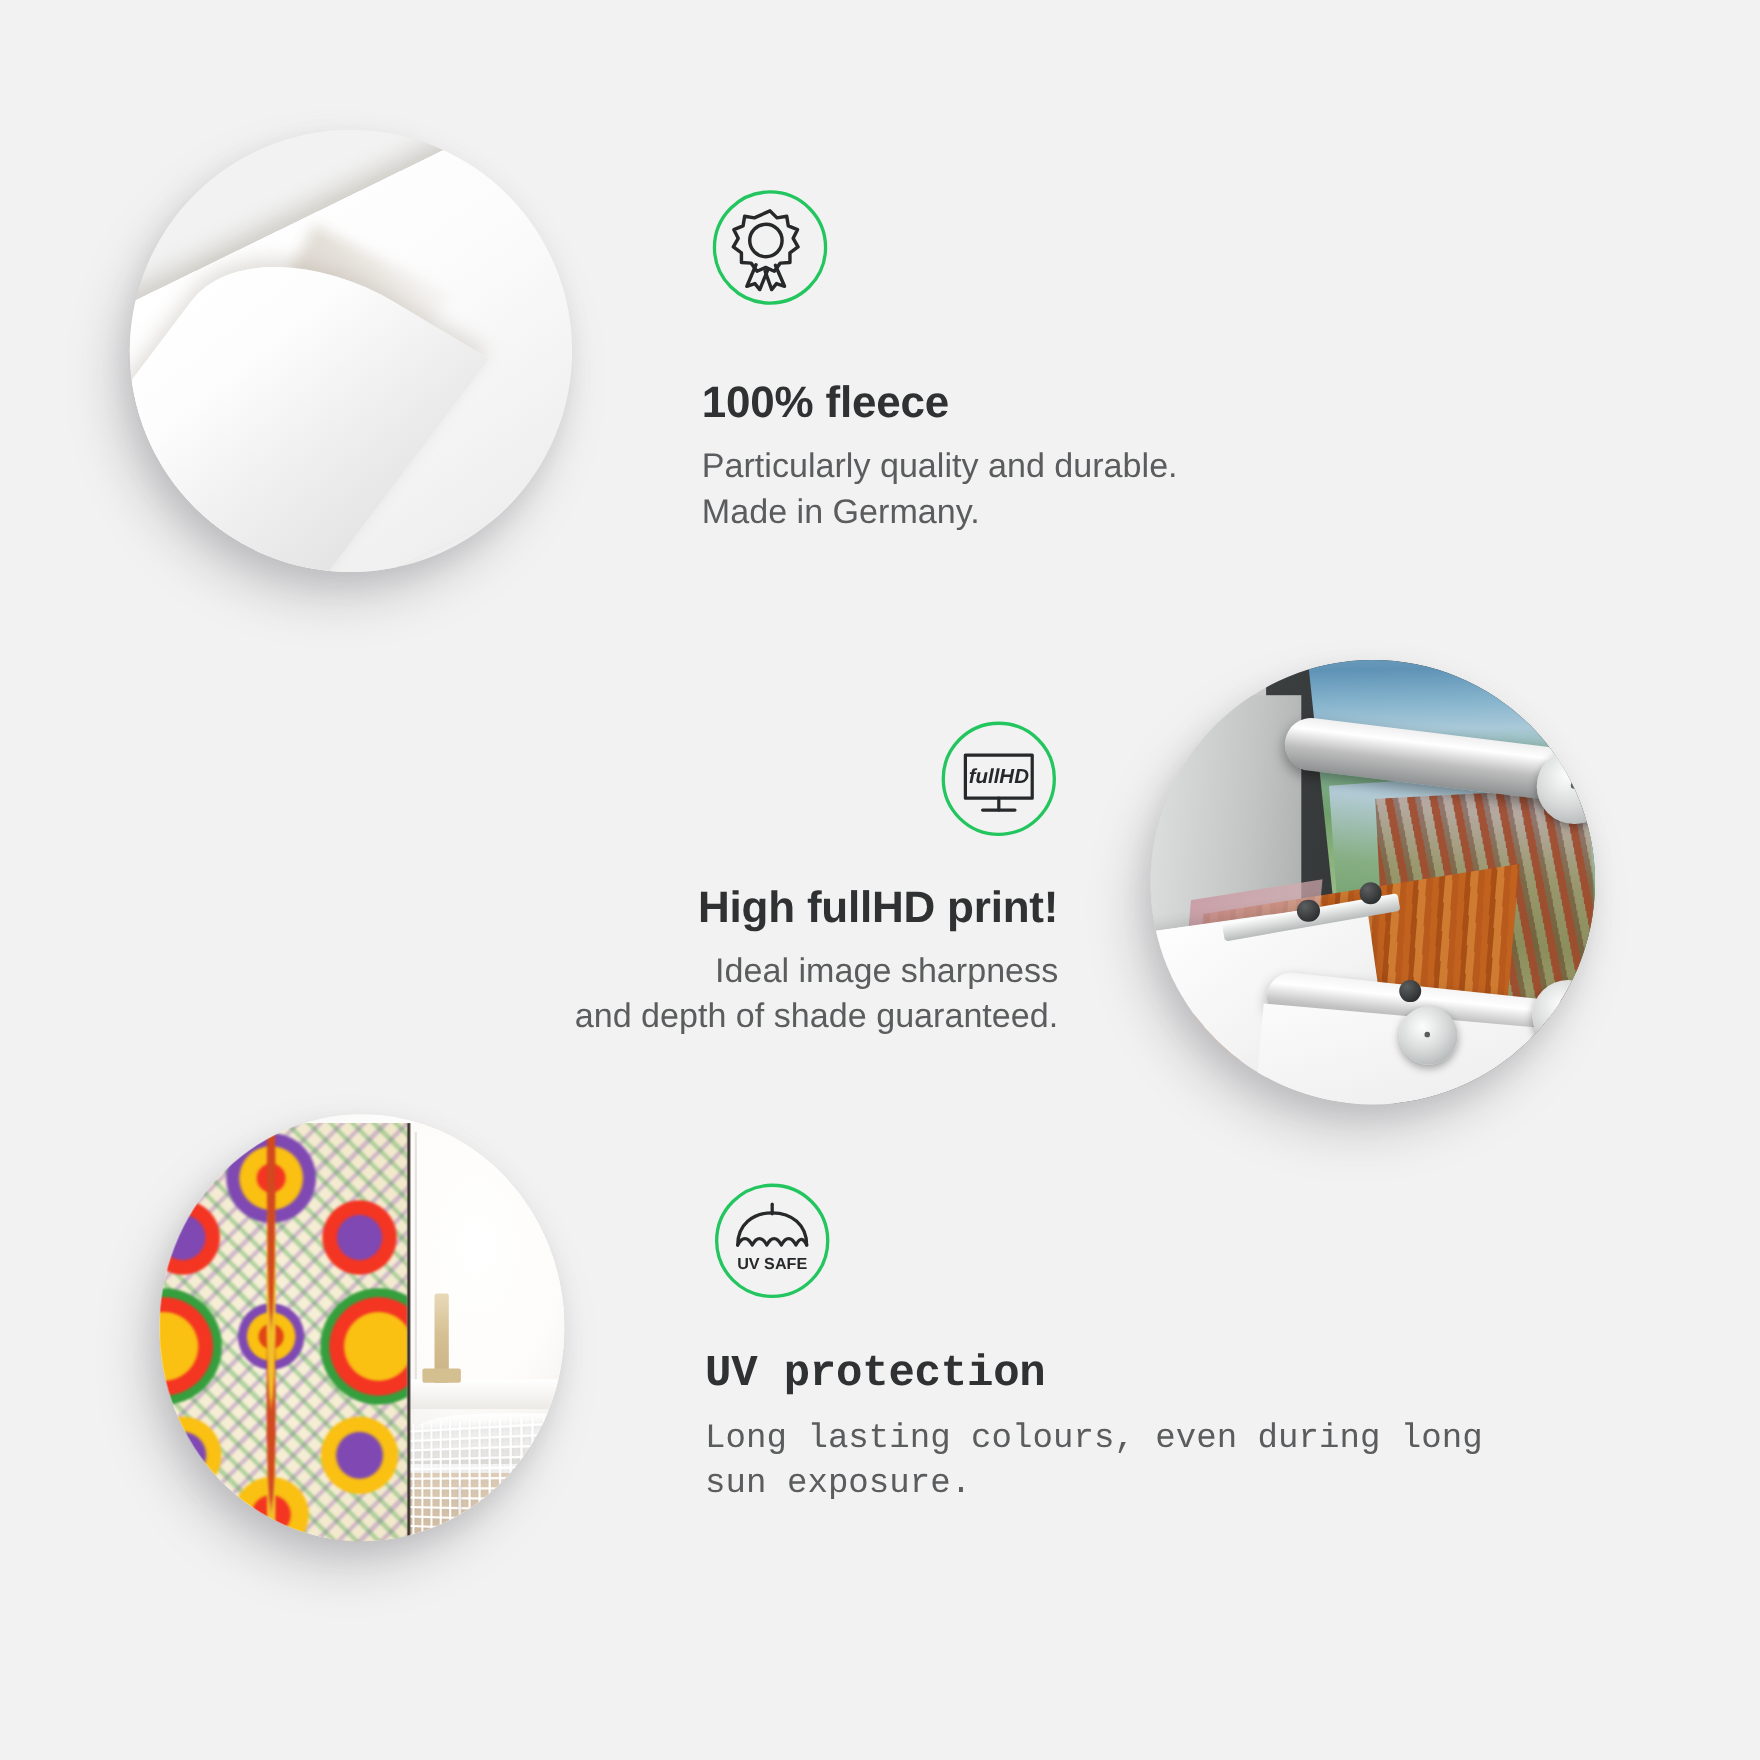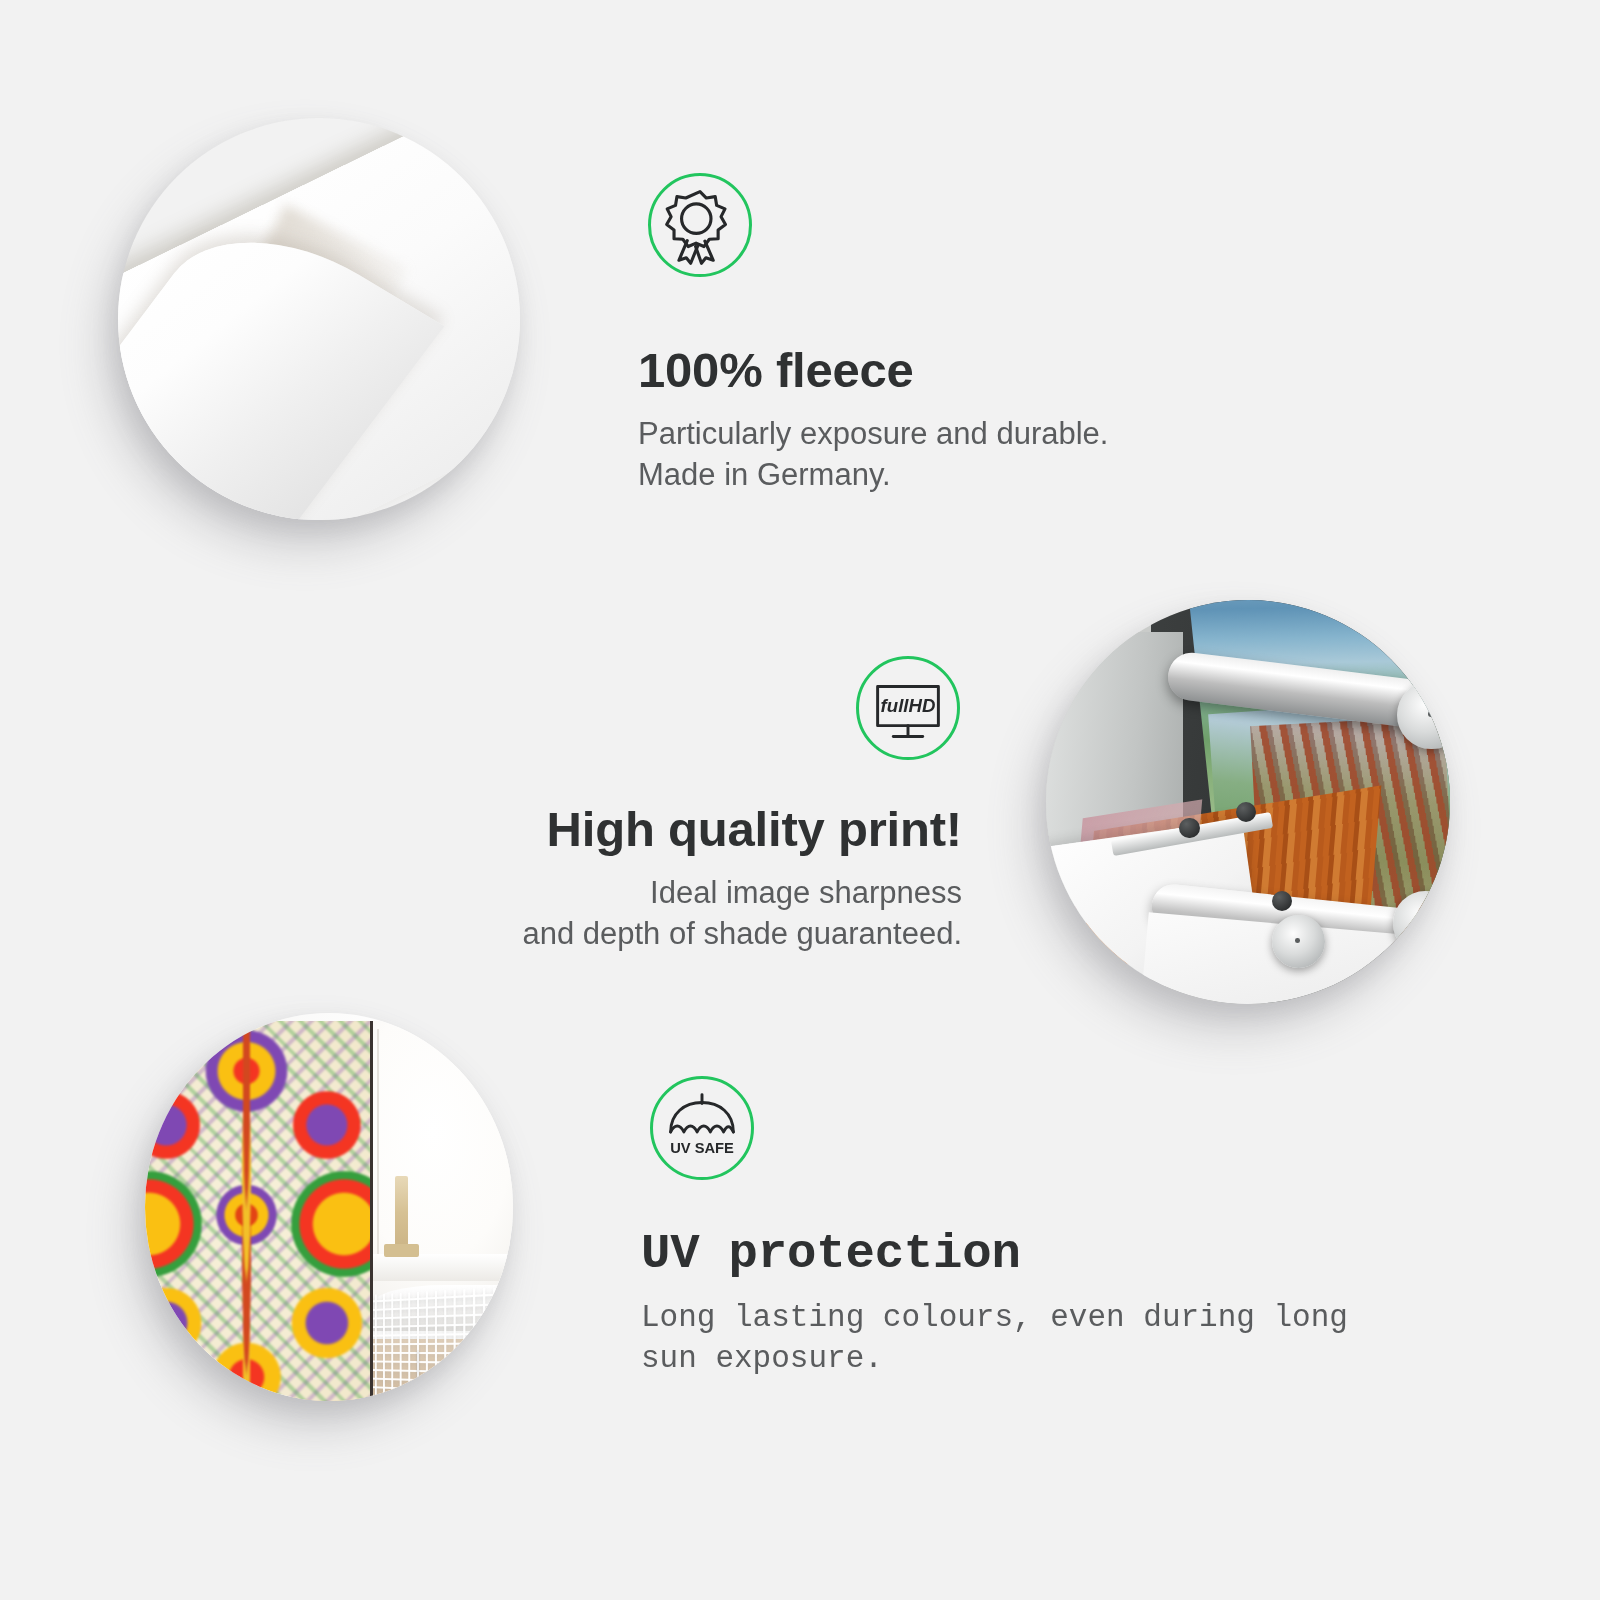--- a/index.html
+++ b/index.html
@@ -307,21 +307,21 @@
   }
   .icon-circle svg { display:block; width:100%; height:100%; }
 
   #icon-fleece  { left: 648px; top: 173px;  width: 104px; height: 104px; }
   #icon-print   { left: 856px; top: 656px;  width: 104px; height: 104px; }
   #icon-uv      { left: 650px; top: 1076px; width: 104px; height: 104px; }
 
   
   .feature-text { position: absolute; }
   .f-title {
-    font-size: 49px;
+    font-size: 40px;
     font-weight: bold;
     color: #2f3132;
     letter-spacing: -0.2px;
     line-height: 1.1;
     white-space: nowrap;
   }
   .f-desc {
     font-size: 31px;
     font-weight: normal;
     color: #5a5c5e;
@@ -357,21 +357,21 @@
                  L26.5 21 L35.5 22.5 Z"></path>
         <circle cx="46.2" cy="43.5" r="15"></circle>
         <path d="M37 66 L28.5 86 L36 83.5 L40.5 89 L48 70.5"></path>
         <path d="M55 66.5 L63.5 86 L56 83.5 L51.5 89 L45.5 72"></path>
       </g>
     </svg>
   </div>
 
   <div class="feature-text" id="text-fleece">
     <div class="f-title">100% fleece</div>
-    <div class="f-desc">Particularly exposure and durable.
+    <div class="f-desc">Particularly quality and durable.
 Made in Germany.</div>
   </div>
 
   <div class="photo-circle" id="circle-printer">
     <div class="photo-inner">
       <div class="pr-bg"></div>
       <div class="pr-darkwall"></div>
       <div class="pr-seaprint"></div>
       <div class="pr-seaprint2"></div>
       <div class="pr-chairwood"></div>
@@ -397,21 +397,21 @@
       <g fill="none" stroke="#26282a" stroke-width="3" stroke-linejoin="round" stroke-linecap="round">
         <rect x="19" y="28" width="62" height="40"></rect>
         <line x1="50" y1="68" x2="50" y2="79"></line>
         <line x1="35" y1="79" x2="65" y2="79"></line>
       </g>
       <text x="50" y="54" text-anchor="middle" font-family="Liberation Sans, sans-serif" font-size="19" font-style="italic" font-weight="bold" fill="#26282a">fullHD</text>
     </svg>
   </div>
 
   <div class="feature-text" id="text-print">
-    <div class="f-title">High quality print!</div>
+    <div class="f-title">High fullHD print!</div>
     <div class="f-desc">Ideal image sharpness
 and depth of shade guaranteed.</div>
   </div>
 
   <div class="photo-circle" id="circle-room">
     <div class="photo-inner">
       <div class="rm-bg"></div>
       <div class="rm-window"></div>
       <div class="rm-windowframe"></div>
       <div class="rm-sill"></div>

